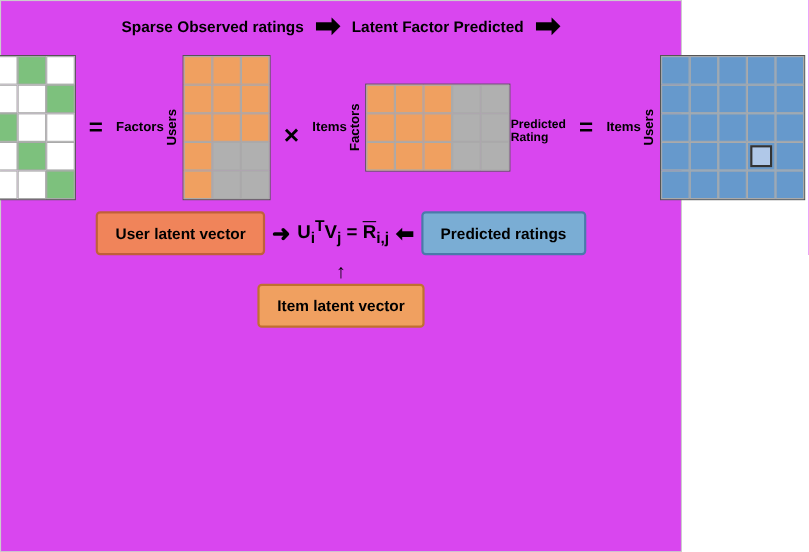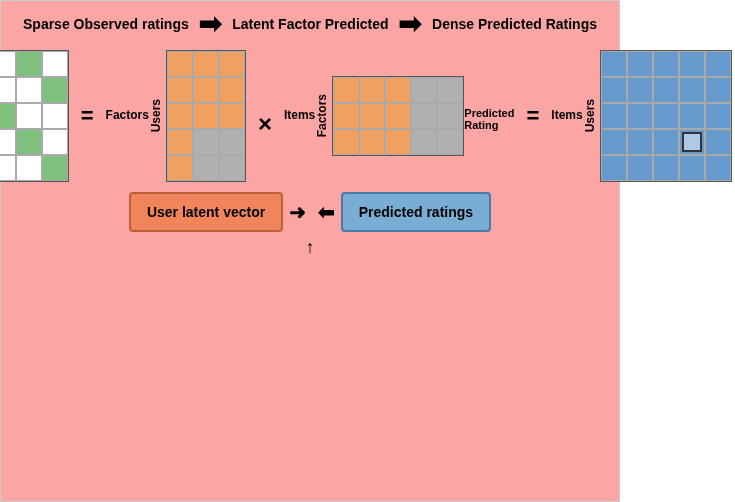--- a/index.html
+++ b/index.html
@@ -8,21 +8,21 @@
       height: 502px;
       background: #fff;
       font-family: Arial, sans-serif;
       overflow: hidden;
       position: relative;
     }
 
     .main-container {
       width: 620px;
       height: 502px;
-      background: #fca5a5;
+      background: #d946ef;
       border: 1px solid #ccc;
       position: relative;
     }
 
     
     .header-row {
       display: flex;
       align-items: center;
       justify-content: center;
       padding: 6px 10px;
@@ -129,21 +129,20 @@
 </head>
 <body>
 
 <div class="main-container">
 
   <div class="header-row">
     <span class="header-label">Sparse  Observed ratings</span>
     <span class="arrow-icon">➡</span>
     <span class="header-label">Latent Factor Predicted</span>
     <span class="arrow-icon">➡</span>
-    <span class="header-label">Dense Predicted Ratings</span>
   </div>
 
   <div class="diagram-row">
 
     <div class="matrix-wrapper">
       <span class="matrix-label-top">Items</span>
       <div class="matrix-with-side">
         <span class="side-label">Users</span>
         <div class="grid-matrix" style="grid-template-columns: repeat(5, 26px); grid-template-rows: repeat(5, 26px);">
           <div class="cell cell-white"></div>
@@ -277,31 +276,39 @@
   <div style="position: relative; margin-top: 10px;">
 
     <div style="display: flex; align-items: center; justify-content: center; gap: 0;">
 
       <div class="box-orange" style="background:#f0845a; border:2px solid #c0603a;">
         <span>User latent vector</span>
       </div>
 
       <div style="font-size:20px; margin:0 6px; font-weight:bold; color:#000;">➜</div>
 
+      <div style="text-align:center; position:relative;">
+        <div style="font-size:17px; font-weight:bold; color:#000; white-space:nowrap;">
+          U<sub>i</sub><sup>T</sup>V<sub>j</sub> = <span style="text-decoration:overline;">R</span><sub>i,j</sub>
+        </div>
+      </div>
 
       <div style="font-size:20px; margin:0 6px; font-weight:bold; color:#000;">⬅</div>
 
       <div class="box-blue" style="background:#7aadd4; border:2px solid #4a7aaa;text-align:right;">
         <span>Predicted ratings</span>
       </div>
 
     </div>
 
     <div style="display:flex; justify-content:center; margin-top:6px;">
       <div style="display:flex; flex-direction:column; align-items:center;">
 
         <div style="font-size:18px; font-weight:bold; color:#000; line-height:1;">↑</div>
+        <div class="box-orange" style="background:#f0a060; border:2px solid #c07030; margin-top:2px;">
+          <span>Item latent vector</span>
+        </div>
       </div>
     </div>
 
   </div>
 
 </div>
 
 </body></html>

